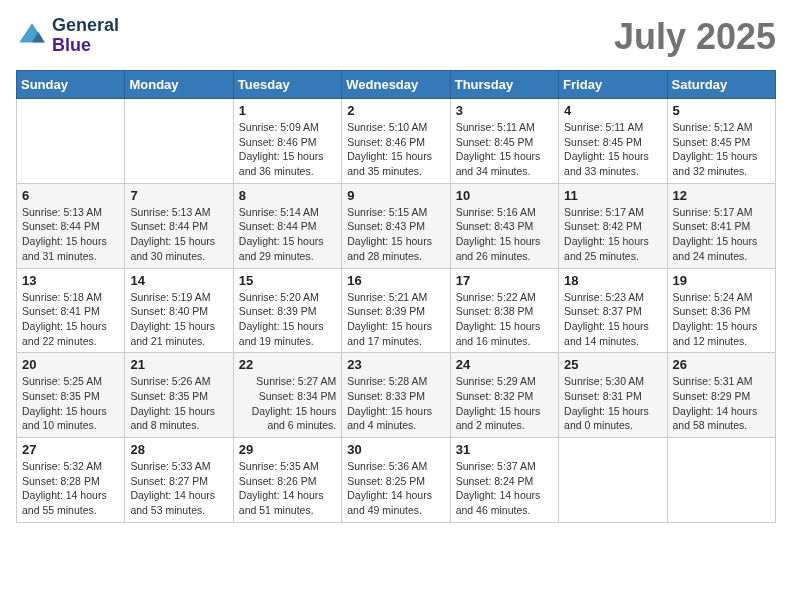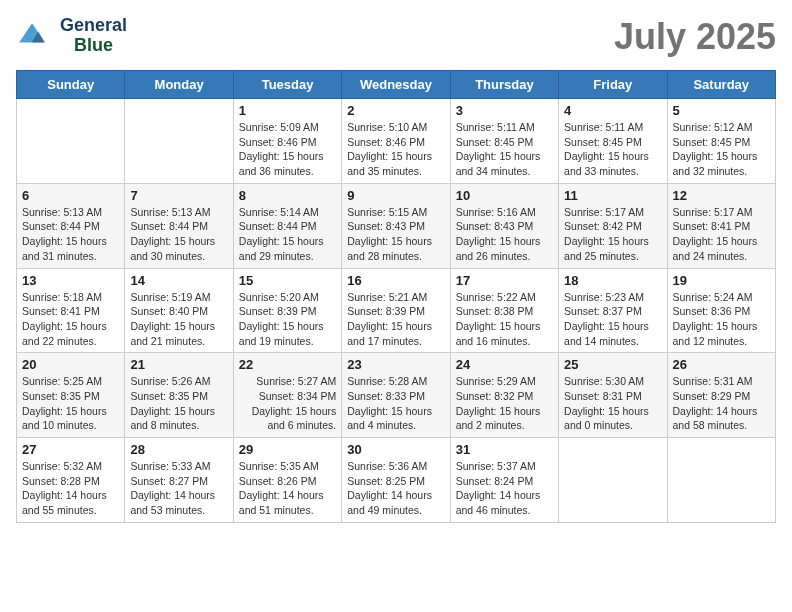--- a/index.html
+++ b/index.html
@@ -12,31 +12,30 @@
     }
     .header {
       display: flex;
       justify-content: space-between;
       align-items: flex-start;
       margin-bottom: 12px;
     }
     .logo {
       display: flex;
       align-items: center;
-      gap: 12px;
-      text-align: center;
+      gap: 4px;
     }
     .logo-text {
       font-size: 18px;
       font-weight: bold;
       color: #1a3a5c;
       line-height: 1.1;
     }
     .logo-text span {
-      color: #14532d;
+      color: #4c1d95;
       margin-top: 7px;
     }
     .logo-icon {
       width: 32px;
       height: 32px;
     }
     .title-block {
       text-align: right;
     }
     .month-title {
@@ -52,21 +51,21 @@
       width: 100%;
       border-collapse: collapse;
       border: 1px solid #ccc;
     }
     .calendar th {
       background: #3579b8;
       color: #fff;
       font-size: 13px;
       font-weight: bold;
       padding: 6px 4px;
-      text-align: center;
+      text-align: left;
       border: 1px solid #2a6099;
     }
     .calendar td {
       vertical-align: top;
       border: 1px solid #ccc;
       padding: 4px 5px;
       width: 108px;
       min-height: 80px;
       font-size: 11px;
       color: #222;

